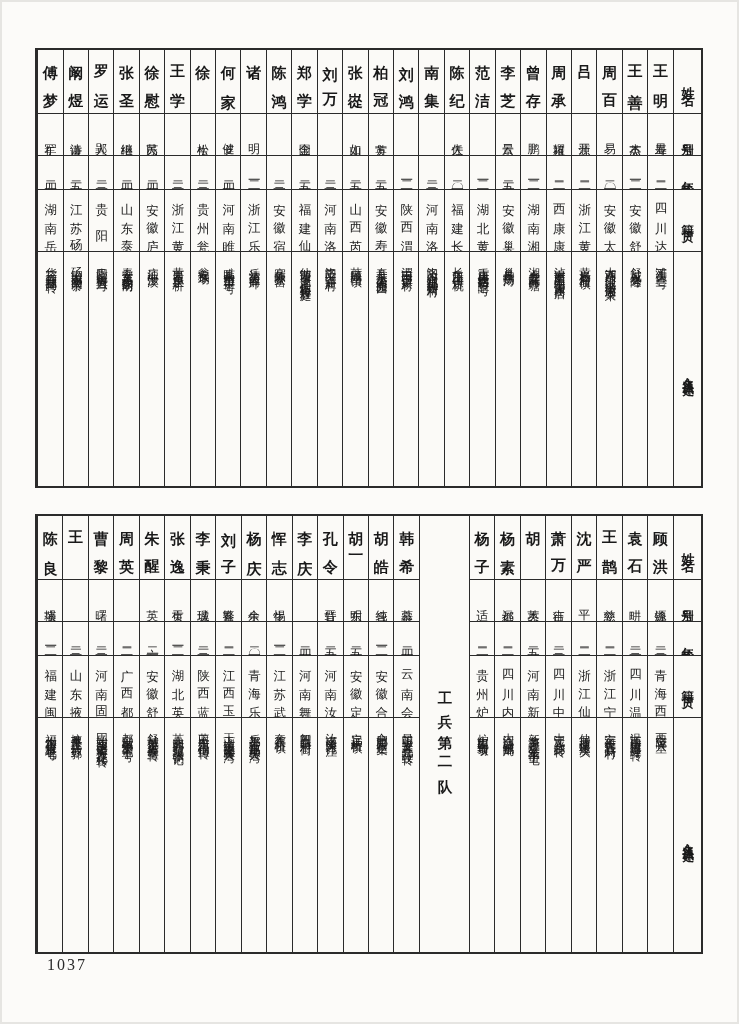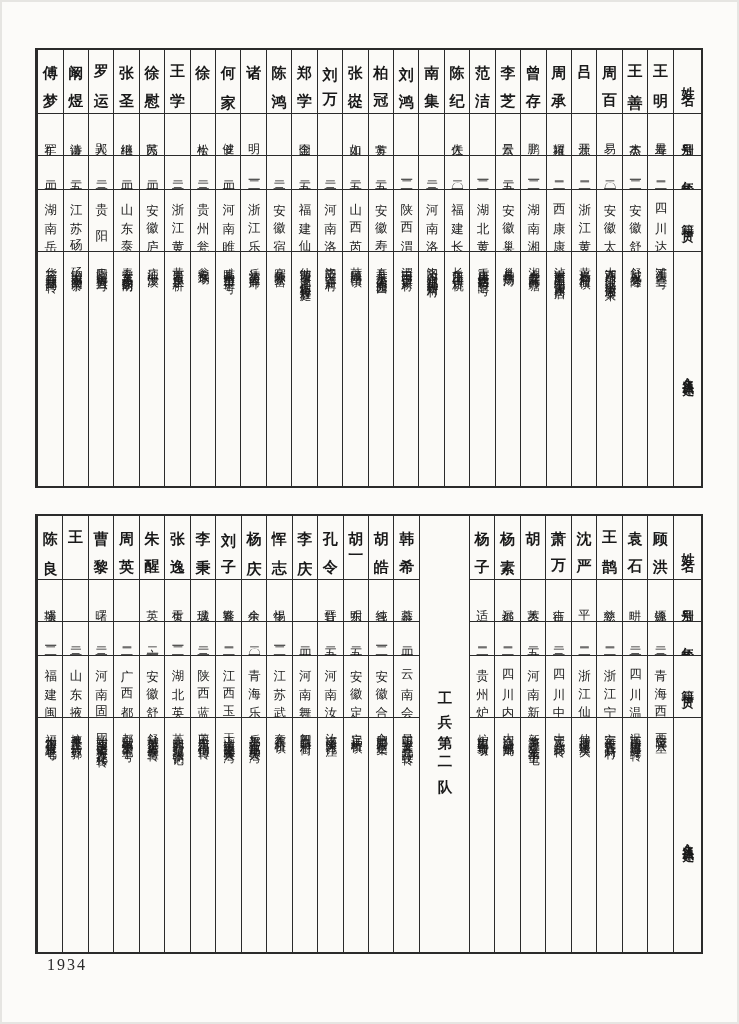--- a/index.html
+++ b/index.html
@@ -912,14 +912,14 @@
           <div class="vtext top">二一</div>
         </div>
         <div class="cell r-native">
           <div class="vtext fill">福建闽侯</div>
         </div>
         <div class="cell r-addr">
           <div class="vtext top">福州东街竹林境七号</div>
         </div>
       </div>
     </div>
-  <div class="page-number">1934</div>
+  <div class="page-number">1037</div>
 </div>
 
 </body></html>

